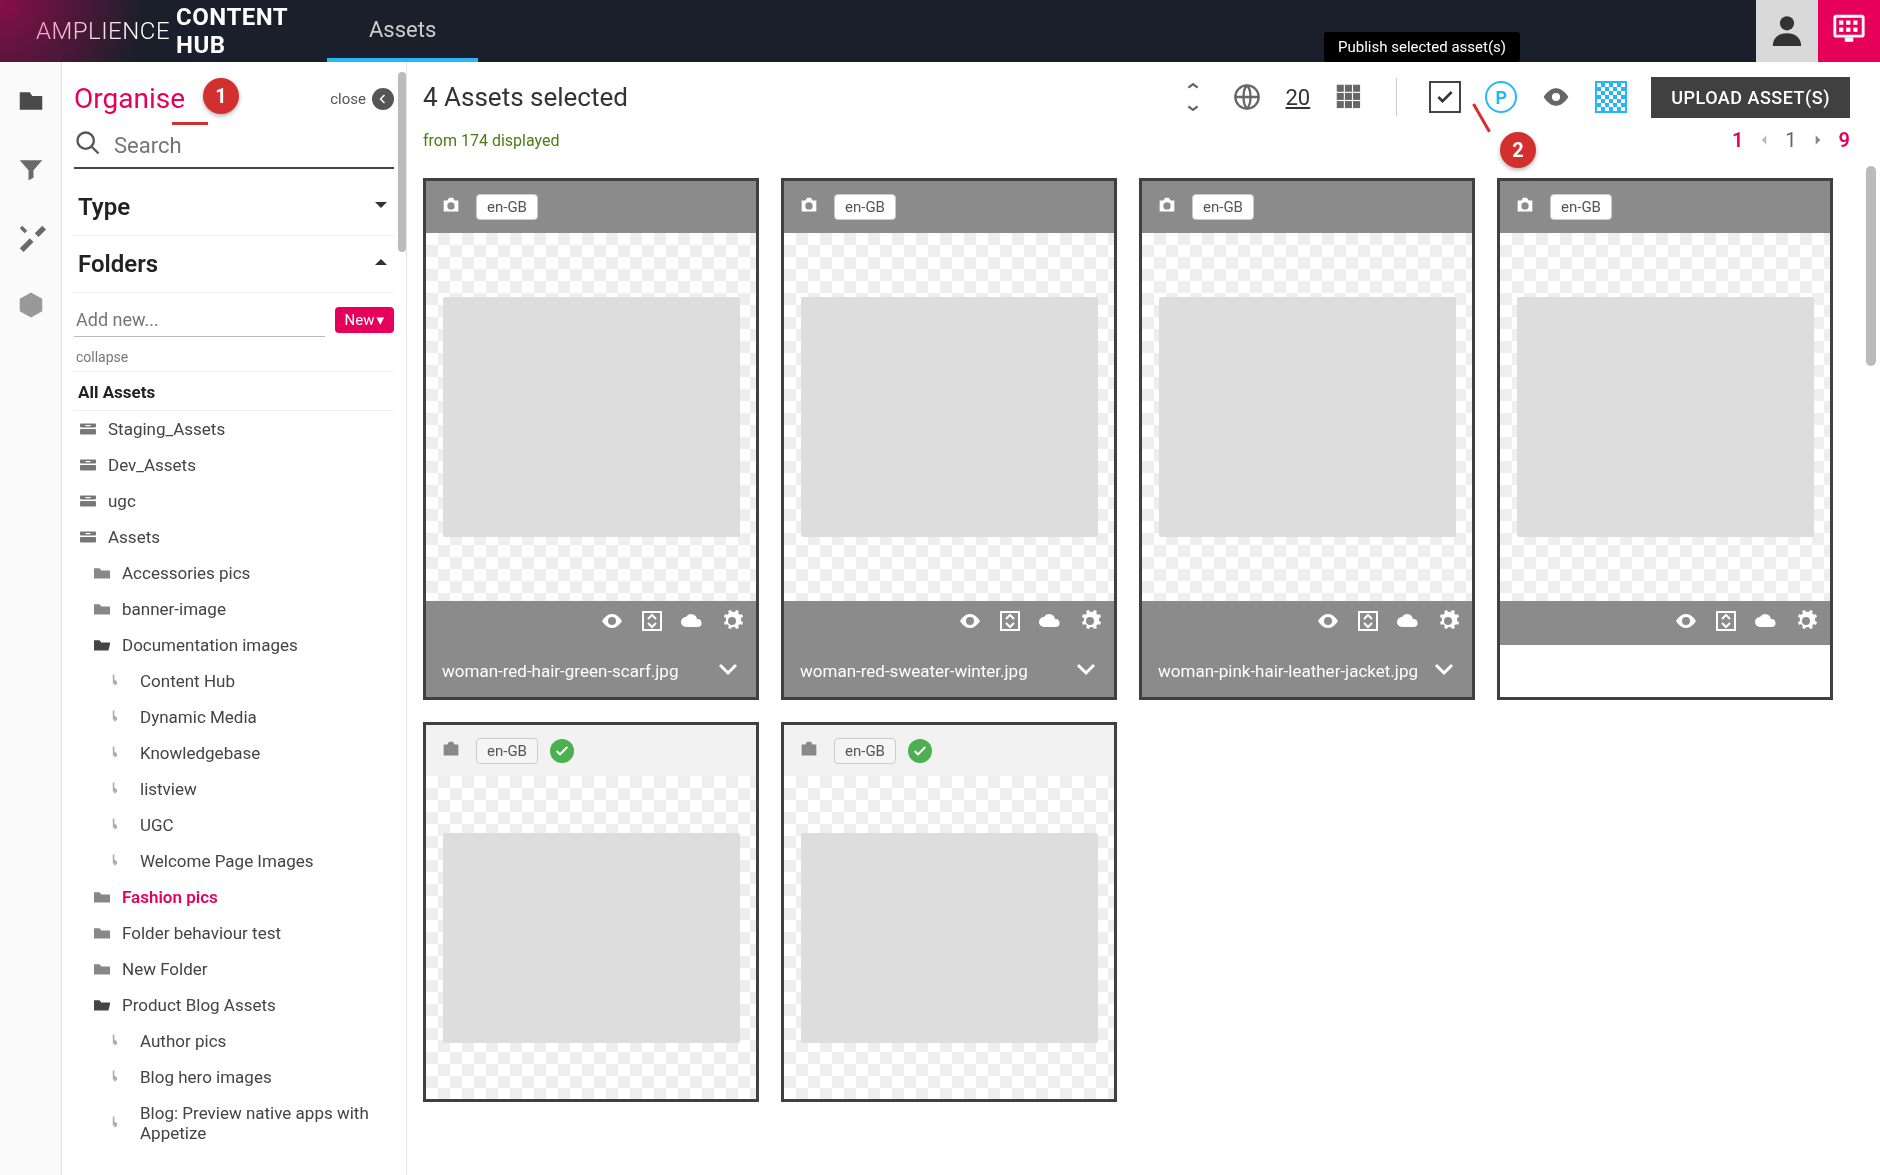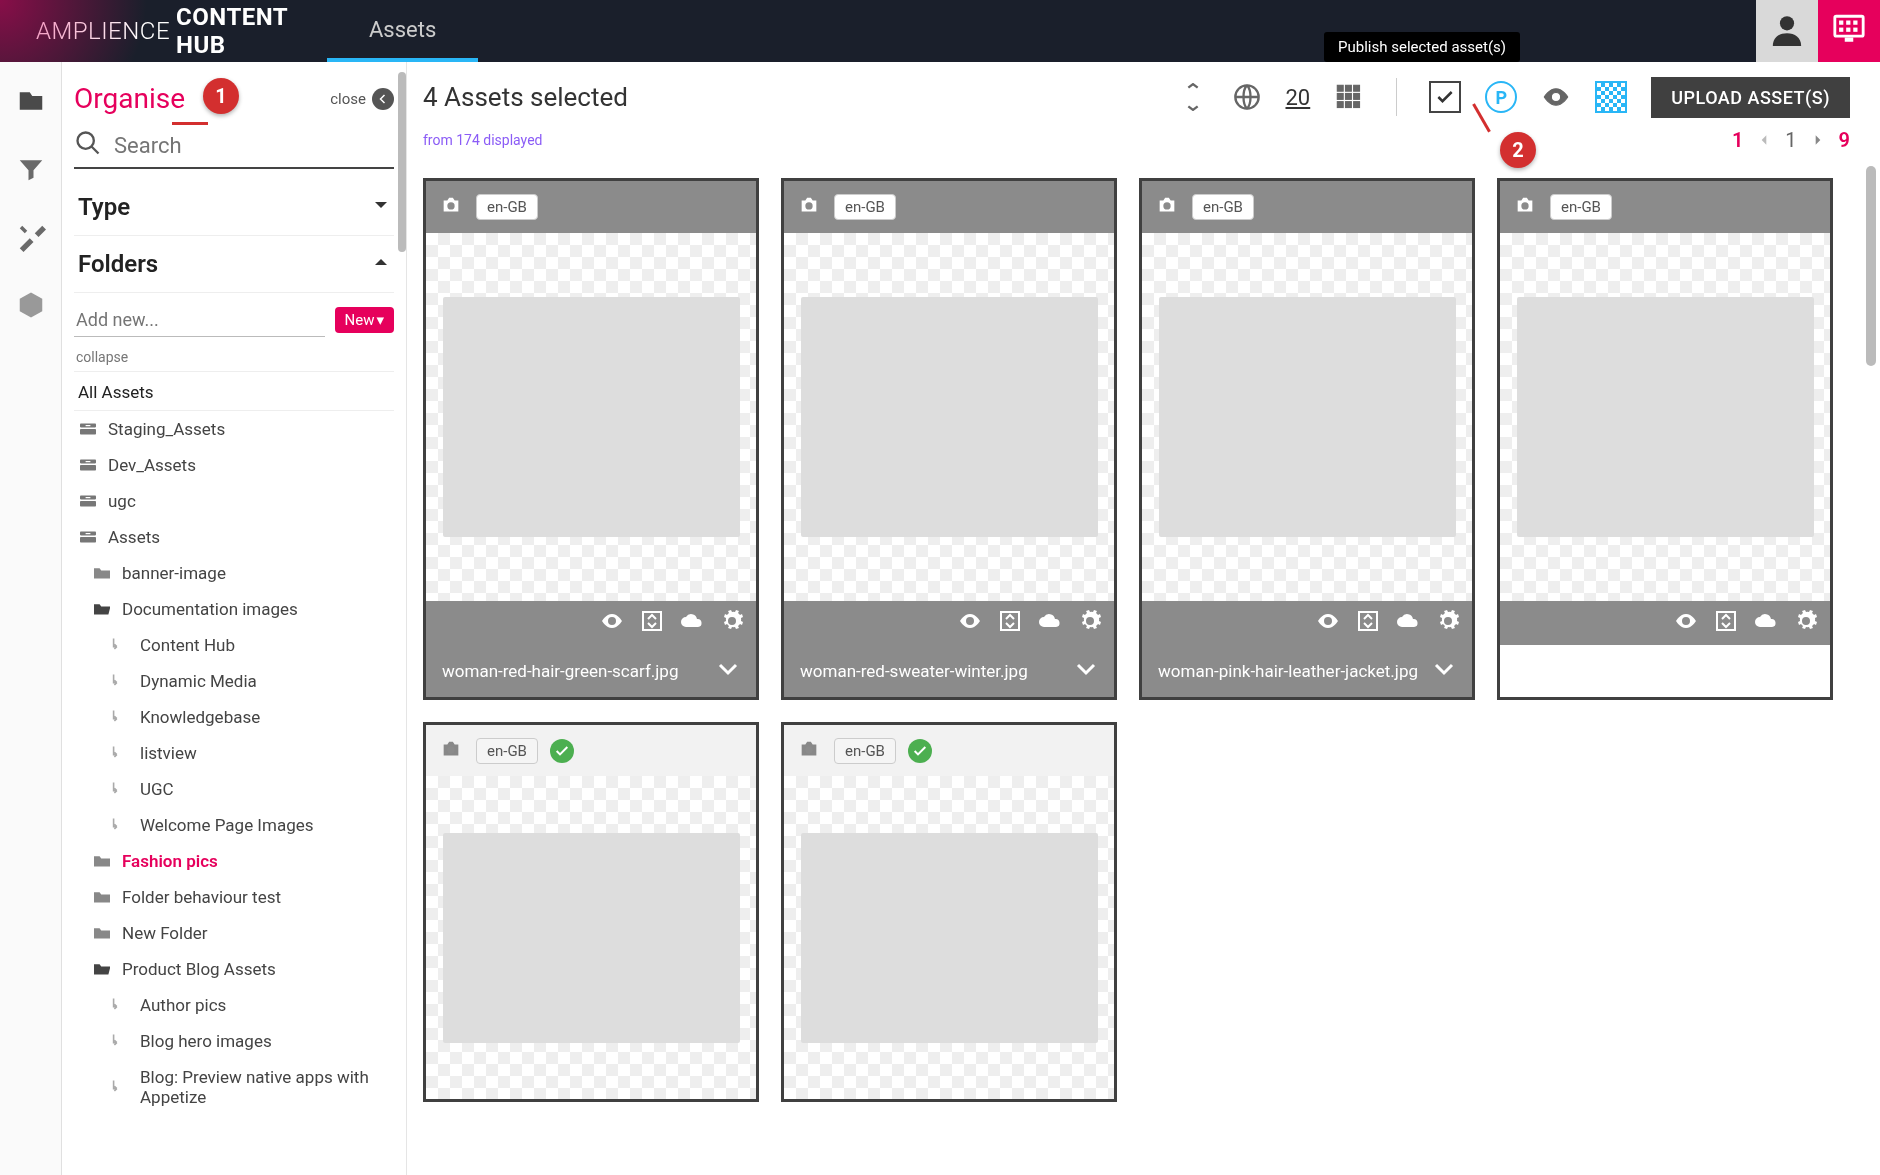--- a/index.html
+++ b/index.html
@@ -36,21 +36,21 @@
 .search-row input { border: none; outline: none; font-size: 22px; color: #444; width: 100%; background: transparent; }
 .section-row { display: flex; align-items: center; justify-content: space-between; padding: 14px 4px; border-bottom: 1px solid #eee; cursor: pointer; }
 .section-row .lbl { font-size: 24px; font-weight: 600; color: #222; }
 .section-row svg { width: 18px; height: 18px; fill: #333; }
 .addnew-row { display: flex; align-items: center; gap: 10px; margin: 10px 0 6px 0; }
 .addnew-row input { flex: 1; border: none; border-bottom: 1px solid #bbb; font-size: 18px; padding: 6px 2px; outline: none; color: #555; background: transparent; }
 .new-btn { background: #e6005c; color: #fff; border-radius: 4px; padding: 4px 10px; font-size: 15px; display: flex; align-items: center; gap: 2px; cursor: pointer; }
 .collapse-link { font-size: 14px; color: #777; padding: 6px 2px; border-bottom: 1px solid #eee; cursor: pointer; }
 .folder-list { margin-top: 2px; }
 .folder-item { display: flex; align-items: center; padding: 8px 4px; font-size: 17px; color: #444; cursor: pointer; gap: 10px; }
-.folder-item.allassets { font-weight: 400; color: #222; border-bottom: 1px solid #eee; }
+.folder-item.allassets { font-weight: 700; color: #222; border-bottom: 1px solid #eee; }
 .folder-item.active { color: #e6005c; font-weight: 600; }
 .folder-item.sub { padding-left: 18px; }
 .folder-item.subsub { padding-left: 36px; }
 .fic { width: 20px; height: 16px; display: inline-block; }
 .fic.drawer svg { fill: #777; }
 .fic.folder svg { fill: #888; }
 .fic.folder-open svg { fill: #444; }
 .fic.arrow svg { fill: #aaa; }
 .fic svg { width: 20px; height: 16px; }
 
@@ -63,21 +63,21 @@
 .tool-icons .ic { width: 30px; height: 30px; display: flex; align-items: center; justify-content: center; cursor: pointer; }
 .tool-icons .ic svg { width: 28px; height: 28px; fill: #666; stroke: #666; }
 .tool-icons .num { font-size: 22px; color: #333; text-decoration: underline; cursor: pointer; }
 .tool-icons .divider { width: 1px; height: 38px; background: #ccc; margin: 0 8px; }
 .tool-icons .boxcheck { width: 32px; height: 32px; border: 2px solid #444; display: flex; align-items: center; justify-content: center; }
 .tool-icons .publish-circ { width: 32px; height: 32px; border: 2px solid #29b6f6; border-radius: 50%; color: #29b6f6; font-weight: 700; display: flex; align-items: center; justify-content: center; font-size: 18px; }
 .tool-icons .chk { width: 32px; height: 32px; background: #29b6f6; display: flex; align-items: center; justify-content: center; }
 .tool-icons .chk.pattern { background: repeating-conic-gradient(#29b6f6 0 25%, #fff 0 50%); background-size: 8px 8px; border: 2px solid #29b6f6; }
 .upload-btn { background: #404040; color: #fff; font-size: 18px; font-weight: 500; letter-spacing: 0.5px; padding: 10px 20px; cursor: pointer; }
 .subline { display: flex; align-items: center; padding: 4px 30px 0 16px; height: 40px; justify-content: space-between; }
-.from-text { font-size: 14px; color: #8b5cf6; }
+.from-text { font-size: 16px; color: #4d7c0f; }
 .pager { display: flex; align-items: center; gap: 14px; font-size: 20px; color: #999; }
 .pager .cur, .pager .last { color: #e6005c; font-weight: 600; cursor: pointer; }
 .pager .pg { cursor: pointer; color: #666; }
 .pager svg { width: 14px; height: 14px; fill: #bbb; }
 
 
 .grid { display: flex; flex-wrap: wrap; gap: 22px; padding: 20px 16px; }
 .card { width: 336px; border: 3px solid #404040; background: #fff; display: flex; flex-direction: column; }
 .card.selected .card-top { background: #888; }
 .card-top { height: 52px; background: #f2f2f2; display: flex; align-items: center; padding: 0 12px; gap: 12px; }
@@ -246,20 +246,26 @@
                 <rect x="2" y="3" width="20" height="5" rx="1"></rect>
                 <rect x="2" y="10" width="20" height="7" rx="1"></rect>
                 <rect x="9" y="5" width="6" height="1.5" fill="#fff"></rect>
               </svg></span>
             <span>Assets</span>
           </div>
           <div class="folder-item sub">
             <span class="fic folder"><svg viewBox="0 0 24 20">
                 <path d="M2 4h7l2 3h11v10H2z"></path>
               </svg></span>
+            <span>Accessories pics</span>
+          </div>
+          <div class="folder-item sub">
+            <span class="fic folder"><svg viewBox="0 0 24 20">
+                <path d="M2 4h7l2 3h11v10H2z"></path>
+              </svg></span>
             <span>banner-image</span>
           </div>
           <div class="folder-item sub">
             <span class="fic folder-open"><svg viewBox="0 0 24 20">
                 <path d="M2 4h7l2 3h11v2H5l-3 8zM5 9h17l-2 8H2z"></path>
               </svg></span>
             <span>Documentation images</span>
           </div>
           <div class="folder-item subsub">
             <span class="fic arrow"><svg viewBox="0 0 24 20">

